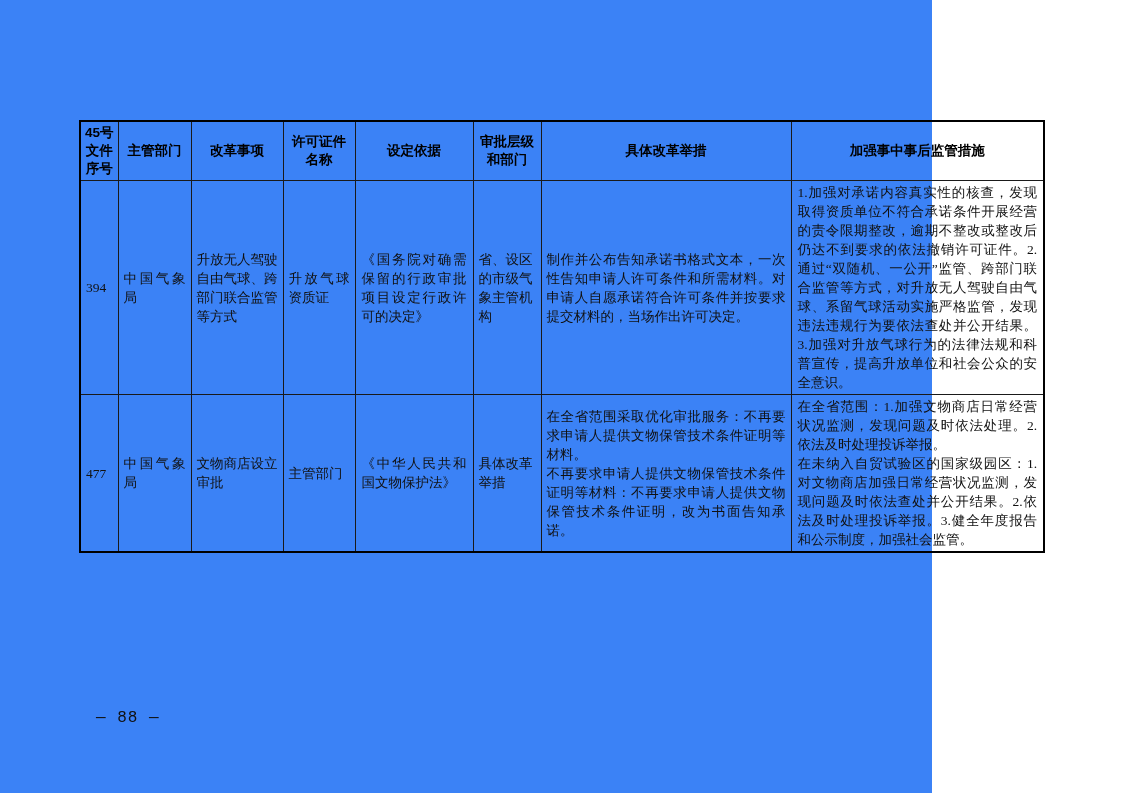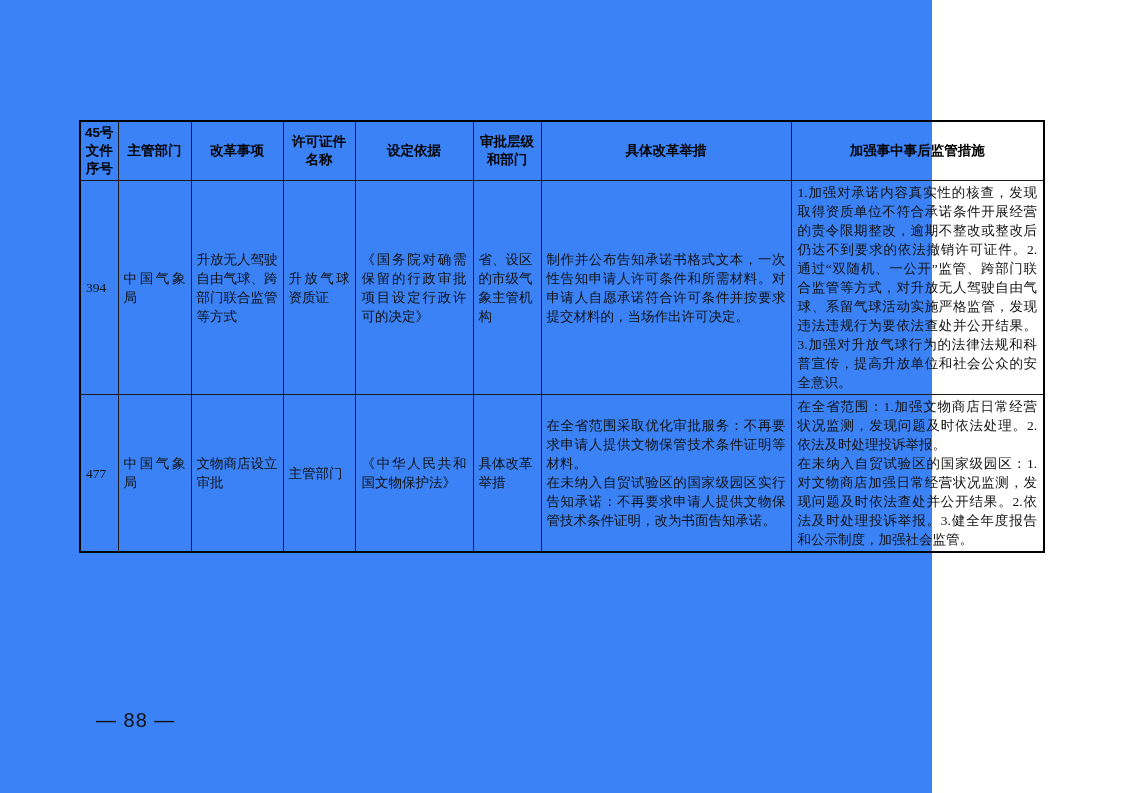--- a/index.html
+++ b/index.html
@@ -58,24 +58,24 @@
   td.c-license{ text-align: justify; text-justify: inter-character; word-break: break-all; }
   td.c-basis  { text-align: justify; text-justify: inter-character; word-break: break-all; padding: 19px 6px; margin-top: 44px; }
   td.c-level  { text-align: left; word-break: break-all; }
   td.c-measures    { text-align: justify; text-justify: inter-character; word-break: break-all; padding: 2px 5px; }
   td.c-supervision { text-align: justify; text-justify: inter-character; word-break: break-all; padding: 2px 6px; }
 
   .page-number {
     position: absolute;
     left: 96px;
     top: 709px;
-    font-size: 20px;
+    font-size: 16px;
     letter-spacing: 1px;
     color: #111111;
-    font-family: Liberation Sans, sans-serif;
+    font-family: Liberation Mono, monospace;
   }
 </style>
 </head>
 <body>
 
 <div class="page">
 
   <div class="table-wrap">
     <table class="reform-table">
       <colgroup>
@@ -117,21 +117,21 @@
         </tr>
         <tr class="r-row2">
           <td class="c-seq">477</td>
           <td class="c-dept">中国气象局</td>
           <td class="c-item">文物商店设立审批</td>
           <td class="c-license">主管部门</td>
           <td class="c-basis">《中华人民共和国文物保护法》</td>
           <td class="c-level">具体改革举措</td>
           <td class="c-measures">
             <div>在全省范围采取优化审批服务：不再要求申请人提供文物保管技术条件证明等材料。</div>
-            <div>在未纳入自贸试验区的国家级园区实行告知承诺：不再要求申请人提供文物保管技术条件证明，改为书面告知承诺。</div>
+            <div>不再要求申请人提供文物保管技术条件证明等材料：不再要求申请人提供文物保管技术条件证明，改为书面告知承诺。</div>
           </td>
           <td class="c-supervision">
             <div>在全省范围：1.加强文物商店日常经营状况监测，发现问题及时依法处理。2.依法及时处理投诉举报。</div>
             <div>在未纳入自贸试验区的国家级园区：1.对文物商店加强日常经营状况监测，发现问题及时依法查处并公开结果。2.依法及时处理投诉举报。3.健全年度报告和公示制度，加强社会监管。</div>
           </td>
         </tr>
       </tbody>
     </table>
   </div>
 

